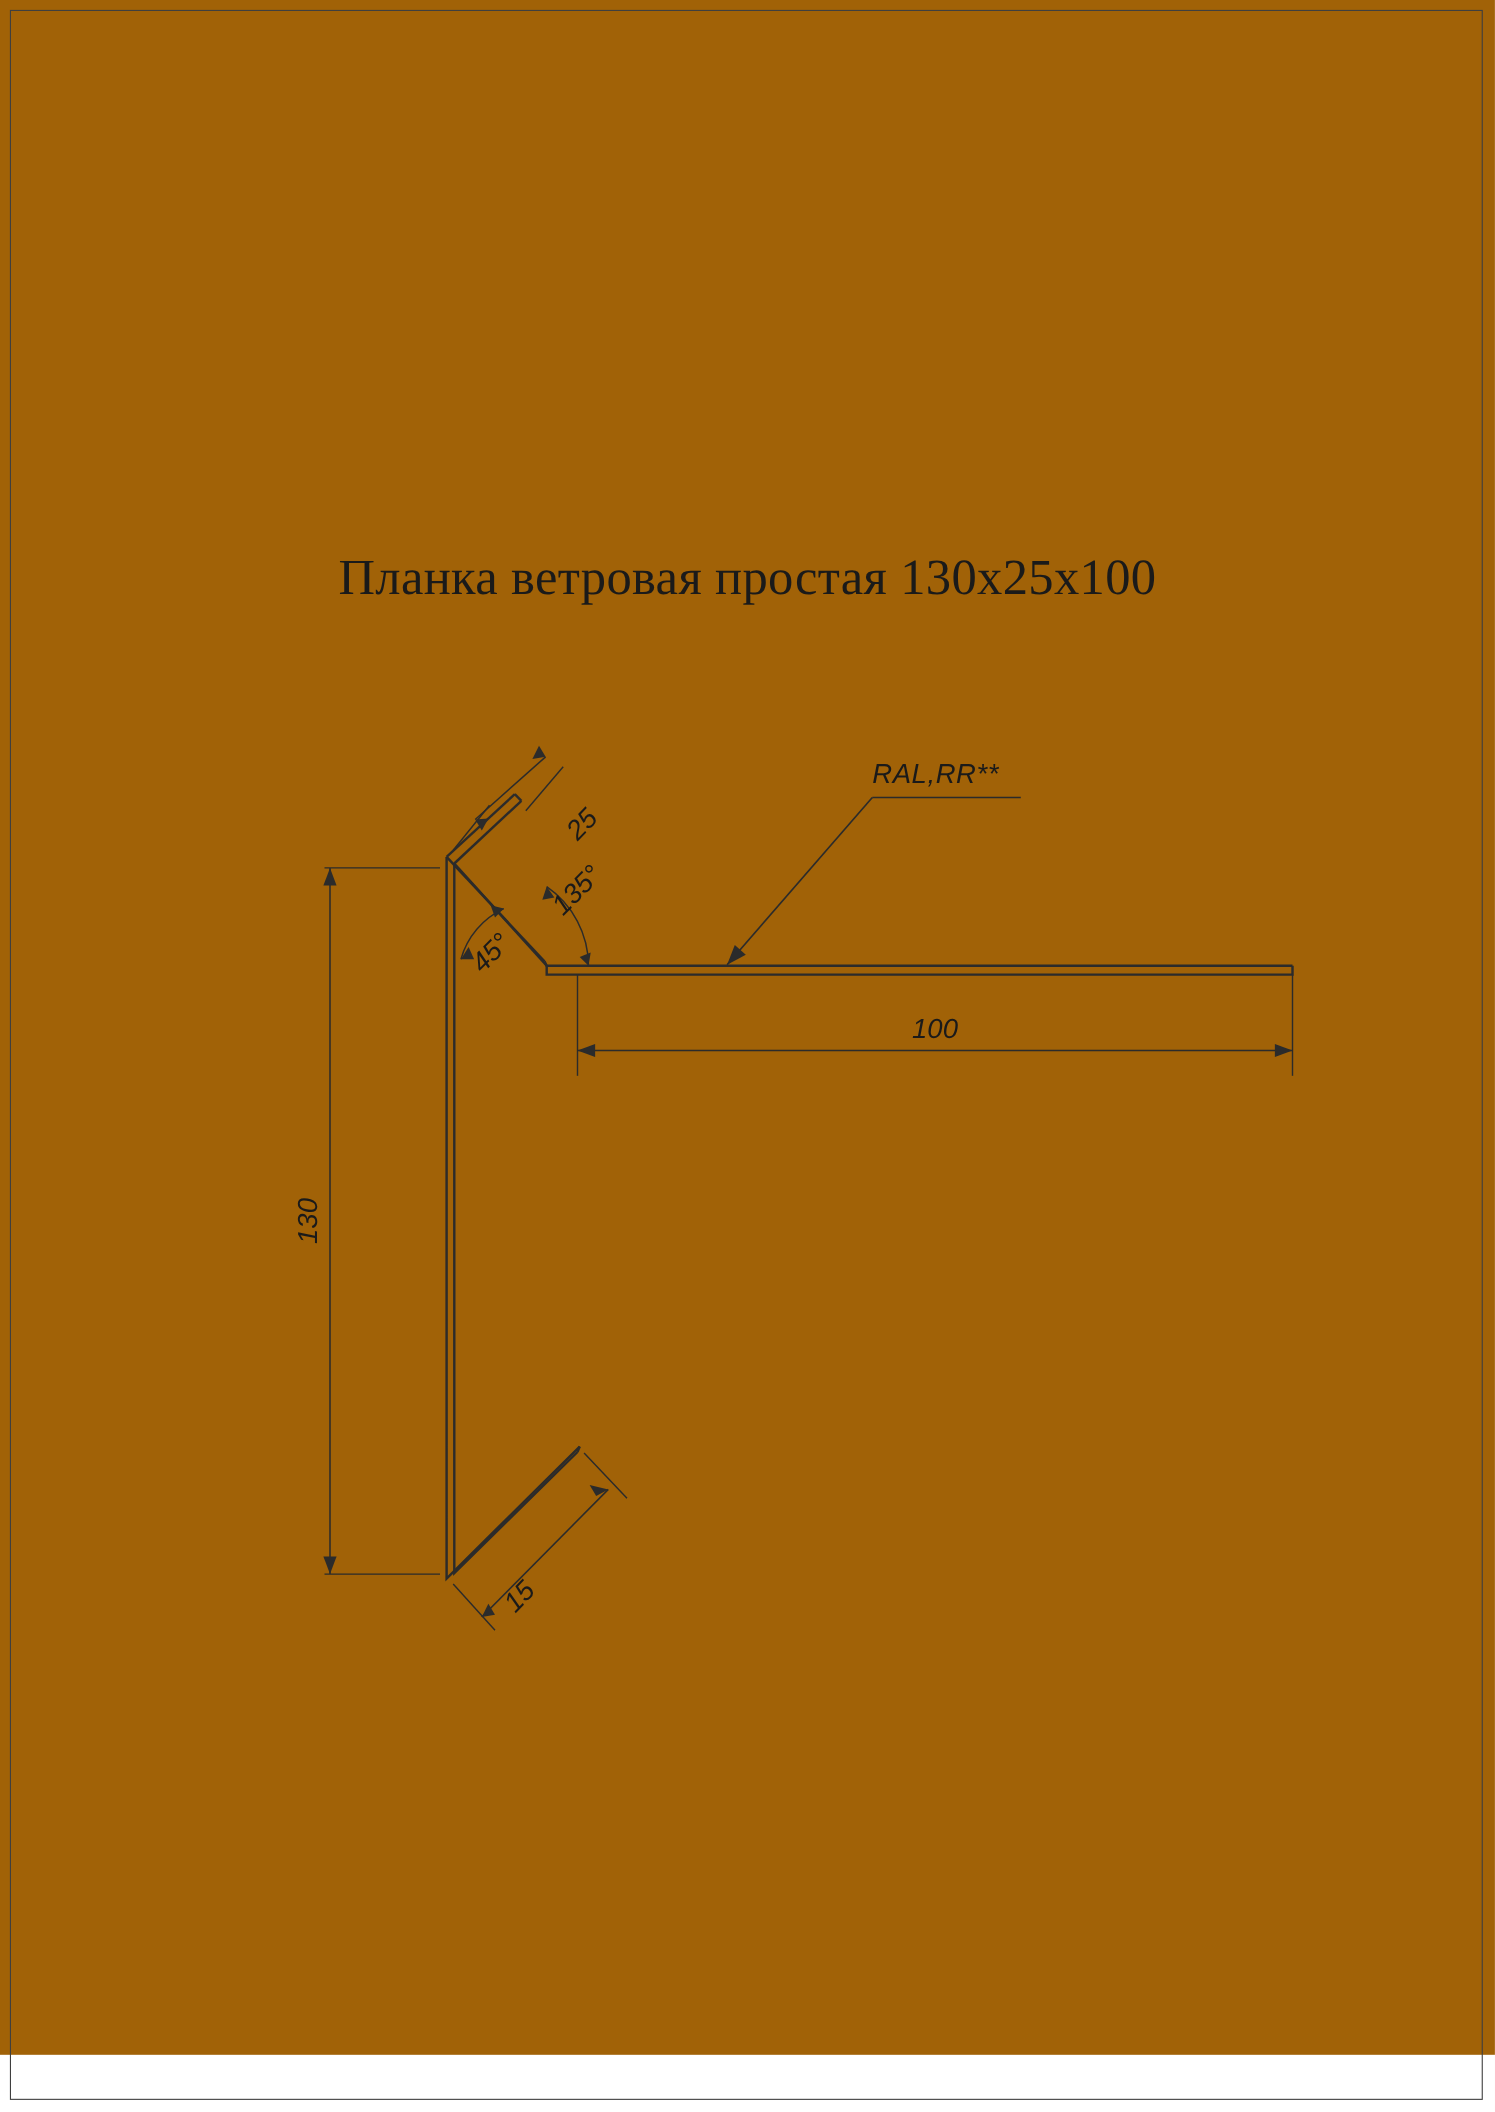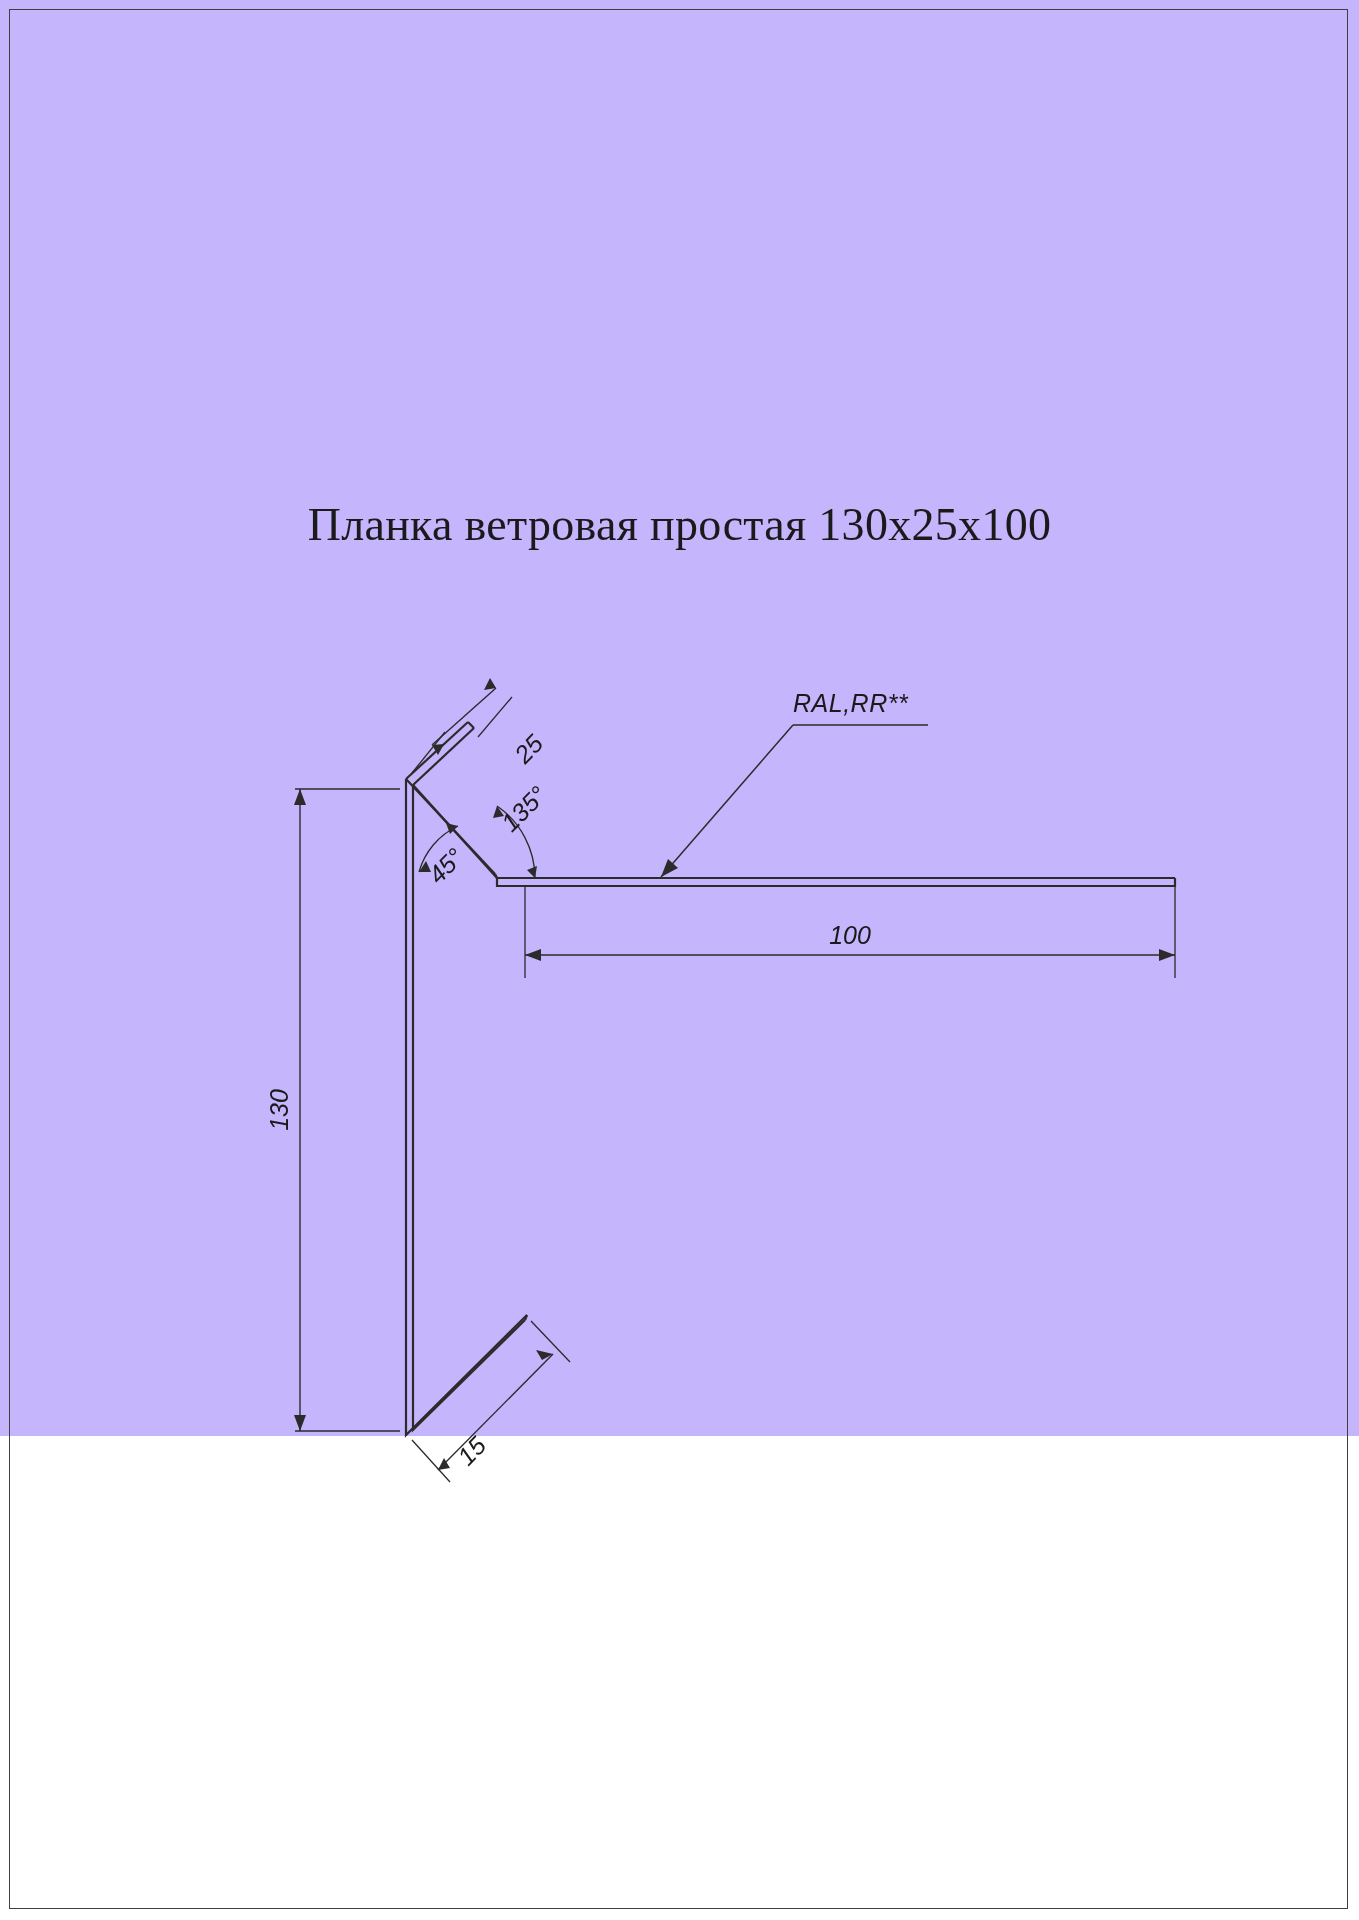--- a/index.html
+++ b/index.html
@@ -12,22 +12,22 @@
     height: 1920px;
     font-family: "Liberation Serif", serif;
     position: relative;
     overflow: hidden;
   }
   #sheet {
     position: absolute;
     left: 0;
     top: 0;
     width: 1359px;
-    height: 1436px;
-    background: #c4b5fd;
+    height: 1868px;
+    background: #a16207;
   }
   #border {
     position: absolute;
     left: 9px;
     top: 9px;
     width: 1339px;
     height: 1900px;
     border: 1.5px solid #3f3f3f;
     box-sizing: border-box;
   }

